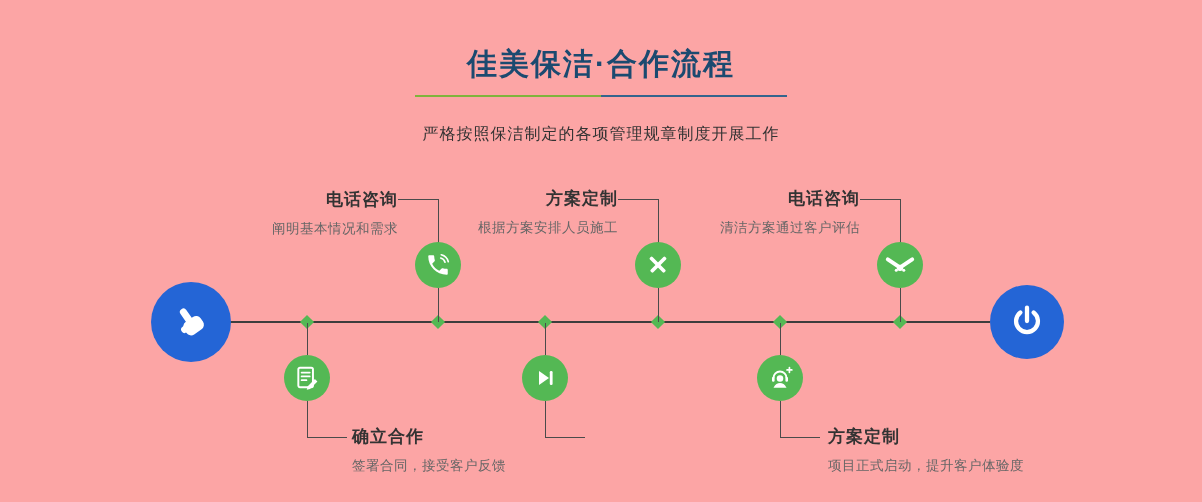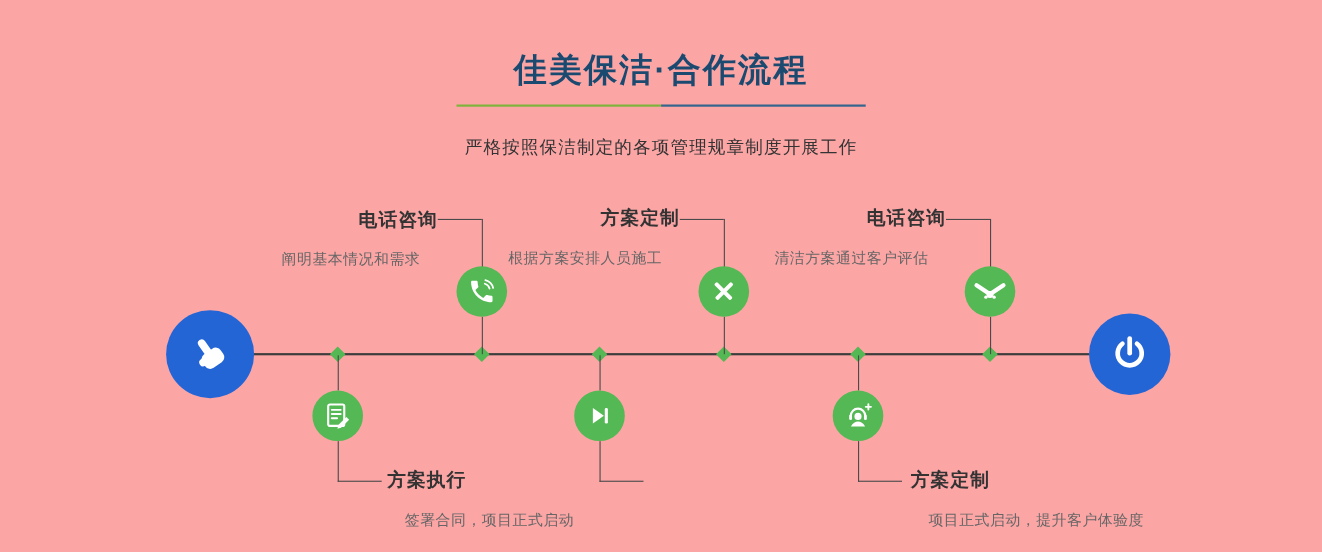--- a/index.html
+++ b/index.html
@@ -52,21 +52,21 @@
        transform:rotate(45deg);top:317px;}
   .dia-1{left:302px;} .dia-2{left:433px;} .dia-3{left:540px;}
   .dia-4{left:653px;} .dia-5{left:775px;} .dia-6{left:895px;}
 
   .label{position:absolute;}
   .top-label{width:230px;text-align:right;}
   .bot-label{width:280px;text-align:left;}
   .lab-t1{left:168px;top:188px;} .lab-t2{left:388px;top:187px;} .lab-t3{left:630px;top:187px;}
   .lab-b1{left:352px;top:425px;} .lab-b2{left:590px;top:425px;} .lab-b3{left:828px;top:425px;}
   .step-title{font-size:17px;font-weight:bold;color:#333;margin:0 0 9px 0;letter-spacing:1px;}
-  .step-desc{font-size:13.5px;color:#666;margin:16px;letter-spacing:0.5px;}
+  .step-desc{font-size:13.5px;color:#666;margin:0;letter-spacing:0.5px;}
 
   svg{display:block;}
 </style>
 </head>
 <body>
 
 <div class="page">
 
   <div class="title">佳美保洁·合作流程</div>
   <div class="divider">
@@ -167,22 +167,22 @@
   <div class="node node-b1">
     <span>
       <svg width="26" height="26" viewBox="0 0 24 24">
         <rect x="4" y="2.5" width="13.5" height="18" rx="1.5" fill="none" stroke="#fff" stroke-width="1.8"></rect>
         <path d="M7 7h7.5M7 10.5h7.5M7 14h4.5" stroke="#fff" stroke-width="1.6" stroke-linecap="round"></path>
         <path d="M12.5 19.8l6.8-6.8 2.3 2.3-6.8 6.8-3 .7z" fill="#fff"></path>
       </svg>
     </span>
   </div>
   <div class="label bot-label lab-b1">
-    <p class="step-title">方案执行</p>
-    <p class="step-desc">签署合同，项目正式启动</p>
+    <p class="step-title">确立合作</p>
+    <p class="step-desc">签署合同，接受客户反馈</p>
   </div>
 
   <div class="cline vu-b2"></div>
   <div class="cline vd-b2"></div>
   <div class="cline h-b2"></div>
   <div class="node node-b2">
     <span>
       <svg width="24" height="24" viewBox="0 0 24 24">
         <polygon points="6,5 16,12 6,19" fill="#fff"></polygon>
         <rect x="16.8" y="5" width="2.8" height="14" rx="1.2" fill="#fff"></rect>

